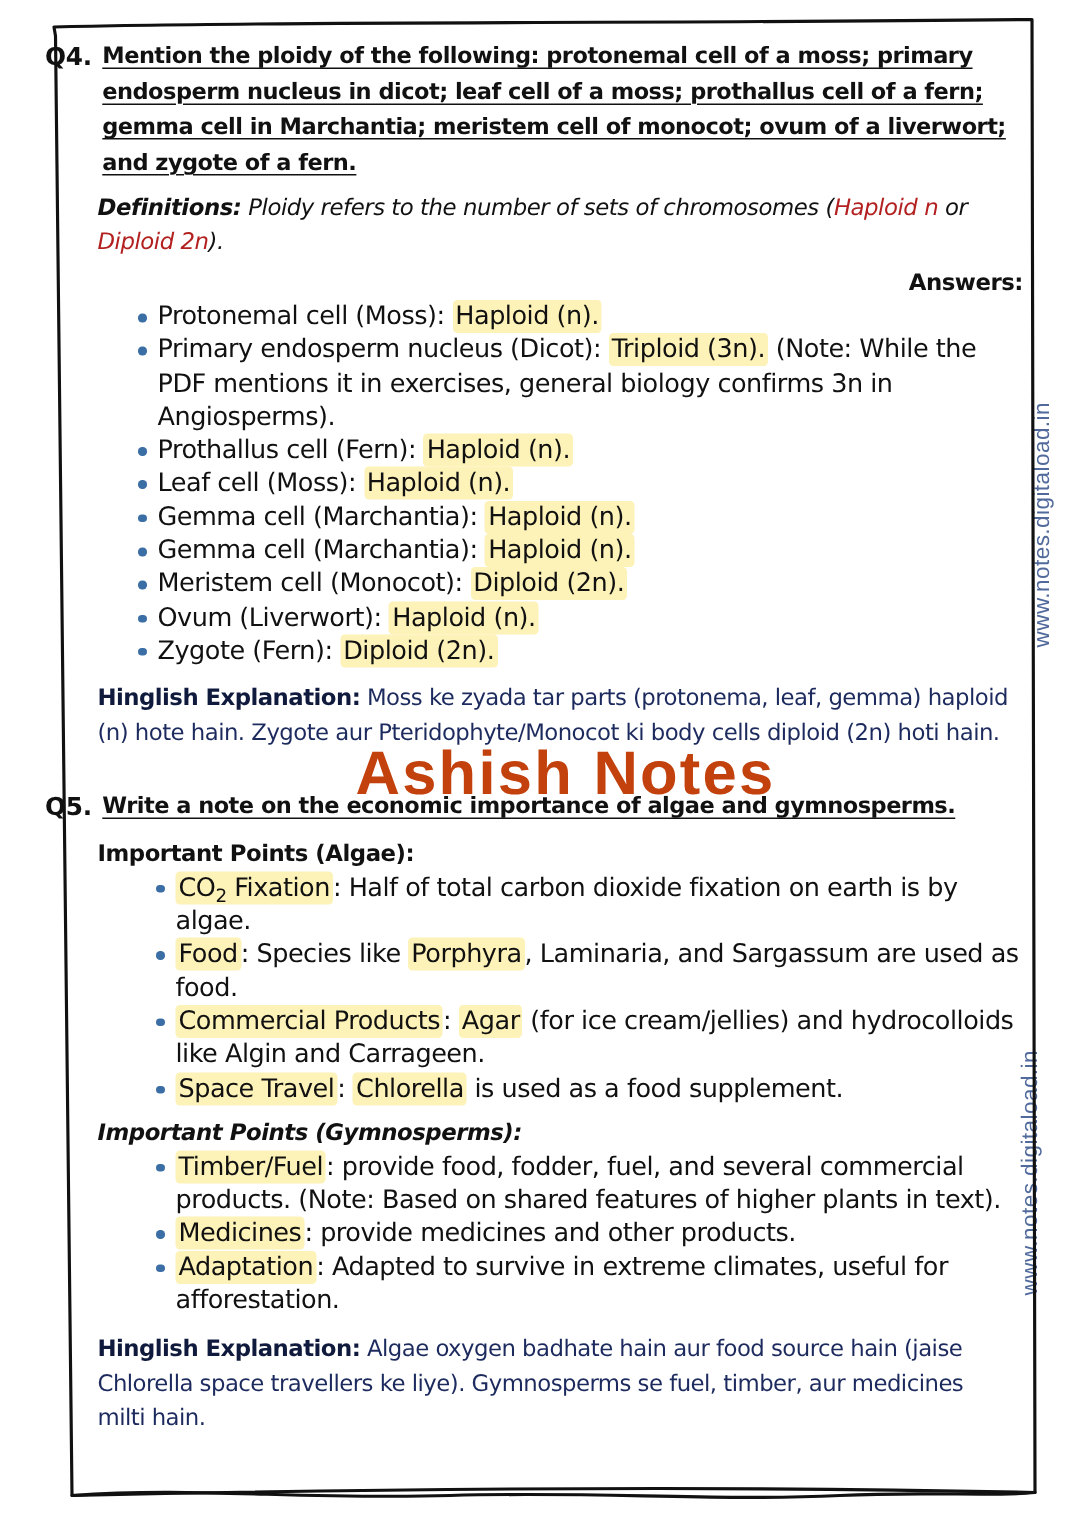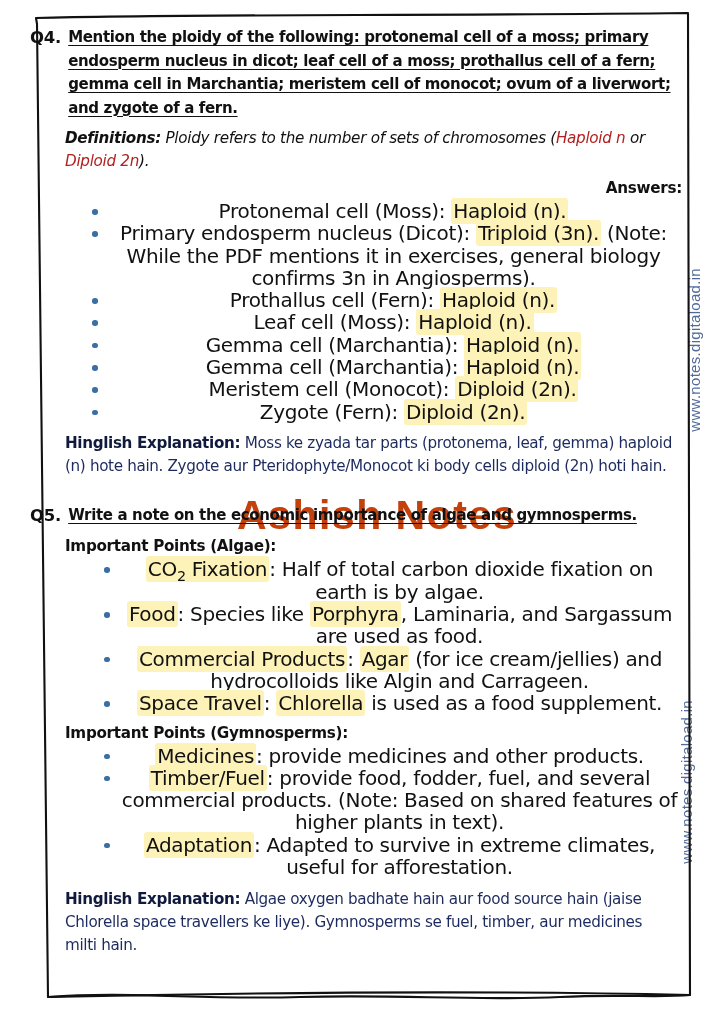--- a/index.html
+++ b/index.html
@@ -115,27 +115,26 @@
 
   ul.blist {
     list-style: none;
     margin: 1px 0 0 0;
     padding: 0 0 0 62px;
   }
   ul.blist.deep { padding-left: 74px; }
   ul.blist li {
     position: relative;
     font-family: "DejaVu Sans", sans-serif;
-    font-size: 20px;
+    font-size: 17px;
     line-height: 22.3px;
     color: #111;
     letter-spacing: -0.32px;
     padding-left: 13px;
     margin-bottom: 0px;
-    text-align: center;
   }
   ul.blist li::before {
     content: "";
     position: absolute;
     left: 0; top: 9px;
     width: 5.5px; height: 5.5px;
     border-radius: 50%;
     background: #3b6ea5;
   }
   ul.blist li .term { font-weight: normal; }
@@ -196,20 +195,21 @@
     <div class="subhead" style="margin-top:5px;text-align:right;">Answers:</div>
 
     <ul class="blist" id="q4-answer-list">
         <li><span class="term">Protonemal cell (Moss): </span><span class="hl">Haploid (n).</span></li>
         <li><span class="term">Primary endosperm nucleus (Dicot): </span><span class="hl">Triploid (3n).</span><span> (Note: While the PDF mentions it in exercises, general biology confirms 3n in Angiosperms).</span></li>
         <li><span class="term">Prothallus cell (Fern): </span><span class="hl">Haploid (n).</span></li>
         <li><span class="term">Leaf cell (Moss): </span><span class="hl">Haploid (n).</span></li>
         <li><span class="term">Gemma cell (Marchantia): </span><span class="hl">Haploid (n).</span></li>
         <li><span class="term">Gemma cell (Marchantia): </span><span class="hl">Haploid (n).</span></li>
         <li><span class="term">Meristem cell (Monocot): </span><span class="hl">Diploid (2n).</span></li>
+        <li><span class="term">Ovum (Liverwort): </span><span class="hl">Haploid (n).</span></li>
         <li><span class="term">Zygote (Fern): </span><span class="hl">Diploid (2n).</span></li>
       </ul>
 
     <div class="hing" style="margin-top:9px;">
       <span class="lbl">Hinglish Explanation:</span><span> Moss ke zyada tar parts (protonema, leaf, gemma) haploid (n) hote hain. Zygote aur  Pteridophyte/Monocot ki body cells diploid (2n) hoti hain.</span>
     </div>
   </section>
 
   <section class="qblock" style="margin-top:26px;">
     <div class="qhead">
@@ -218,24 +218,24 @@
     </div>
 
     <div class="subhead" style="margin-top:8px;">Important Points (Algae):</div>
     <ul class="blist deep" id="q5-algae-list">
         <li><span class="hl">CO<sub>2</sub> Fixation</span><span>: </span><span>Half of total carbon dioxide fixation on earth is by algae.</span></li>
         <li><span class="hl">Food</span><span>: </span><span>Species like </span><span class="hl">Porphyra</span><span>, Laminaria, and Sargassum are used as food.</span></li>
         <li><span class="hl">Commercial Products</span><span>: </span><span class="hl">Agar</span><span> (for ice cream/jellies) and hydrocolloids like Algin and Carrageen.</span></li>
         <li><span class="hl">Space Travel</span><span>: </span><span class="hl">Chlorella</span><span> is used as a food supplement.</span></li>
       </ul>
 
-    <div class="subhead" style="margin-top:7px;">Important Points (Gymnosperms):</div>
+    <div class="subhead" style="margin-top:7px;font-style:italic;">Important Points (Gymnosperms):</div>
     <ul class="blist deep" id="q5-gymno-list">
+        <li><span class="hl">Timber/Fuel</span><span>: </span><span>provide food, fodder, fuel, and several commercial products. (Note: Based on shared features of higher plants in text).</span></li>
         <li><span class="hl">Medicines</span><span>: </span><span>provide medicines and other products.</span></li>
-        <li><span class="hl">Timber/Fuel</span><span>: </span><span>provide food, fodder, fuel, and several commercial products. (Note: Based on shared features of higher plants in text).</span></li>
         <li><span class="hl">Adaptation</span><span>: </span><span>Adapted to survive in extreme climates, useful for afforestation.</span></li>
       </ul>
 
     <div class="hing" style="margin-top:10px;">
       <span class="lbl">Hinglish Explanation:</span><span> Algae oxygen badhate hain aur food source hain (jaise Chlorella space travellers ke liye). Gymnosperms se fuel, timber, aur medicines milti hain.</span>
     </div>
   </section>
 
 </div>
 

